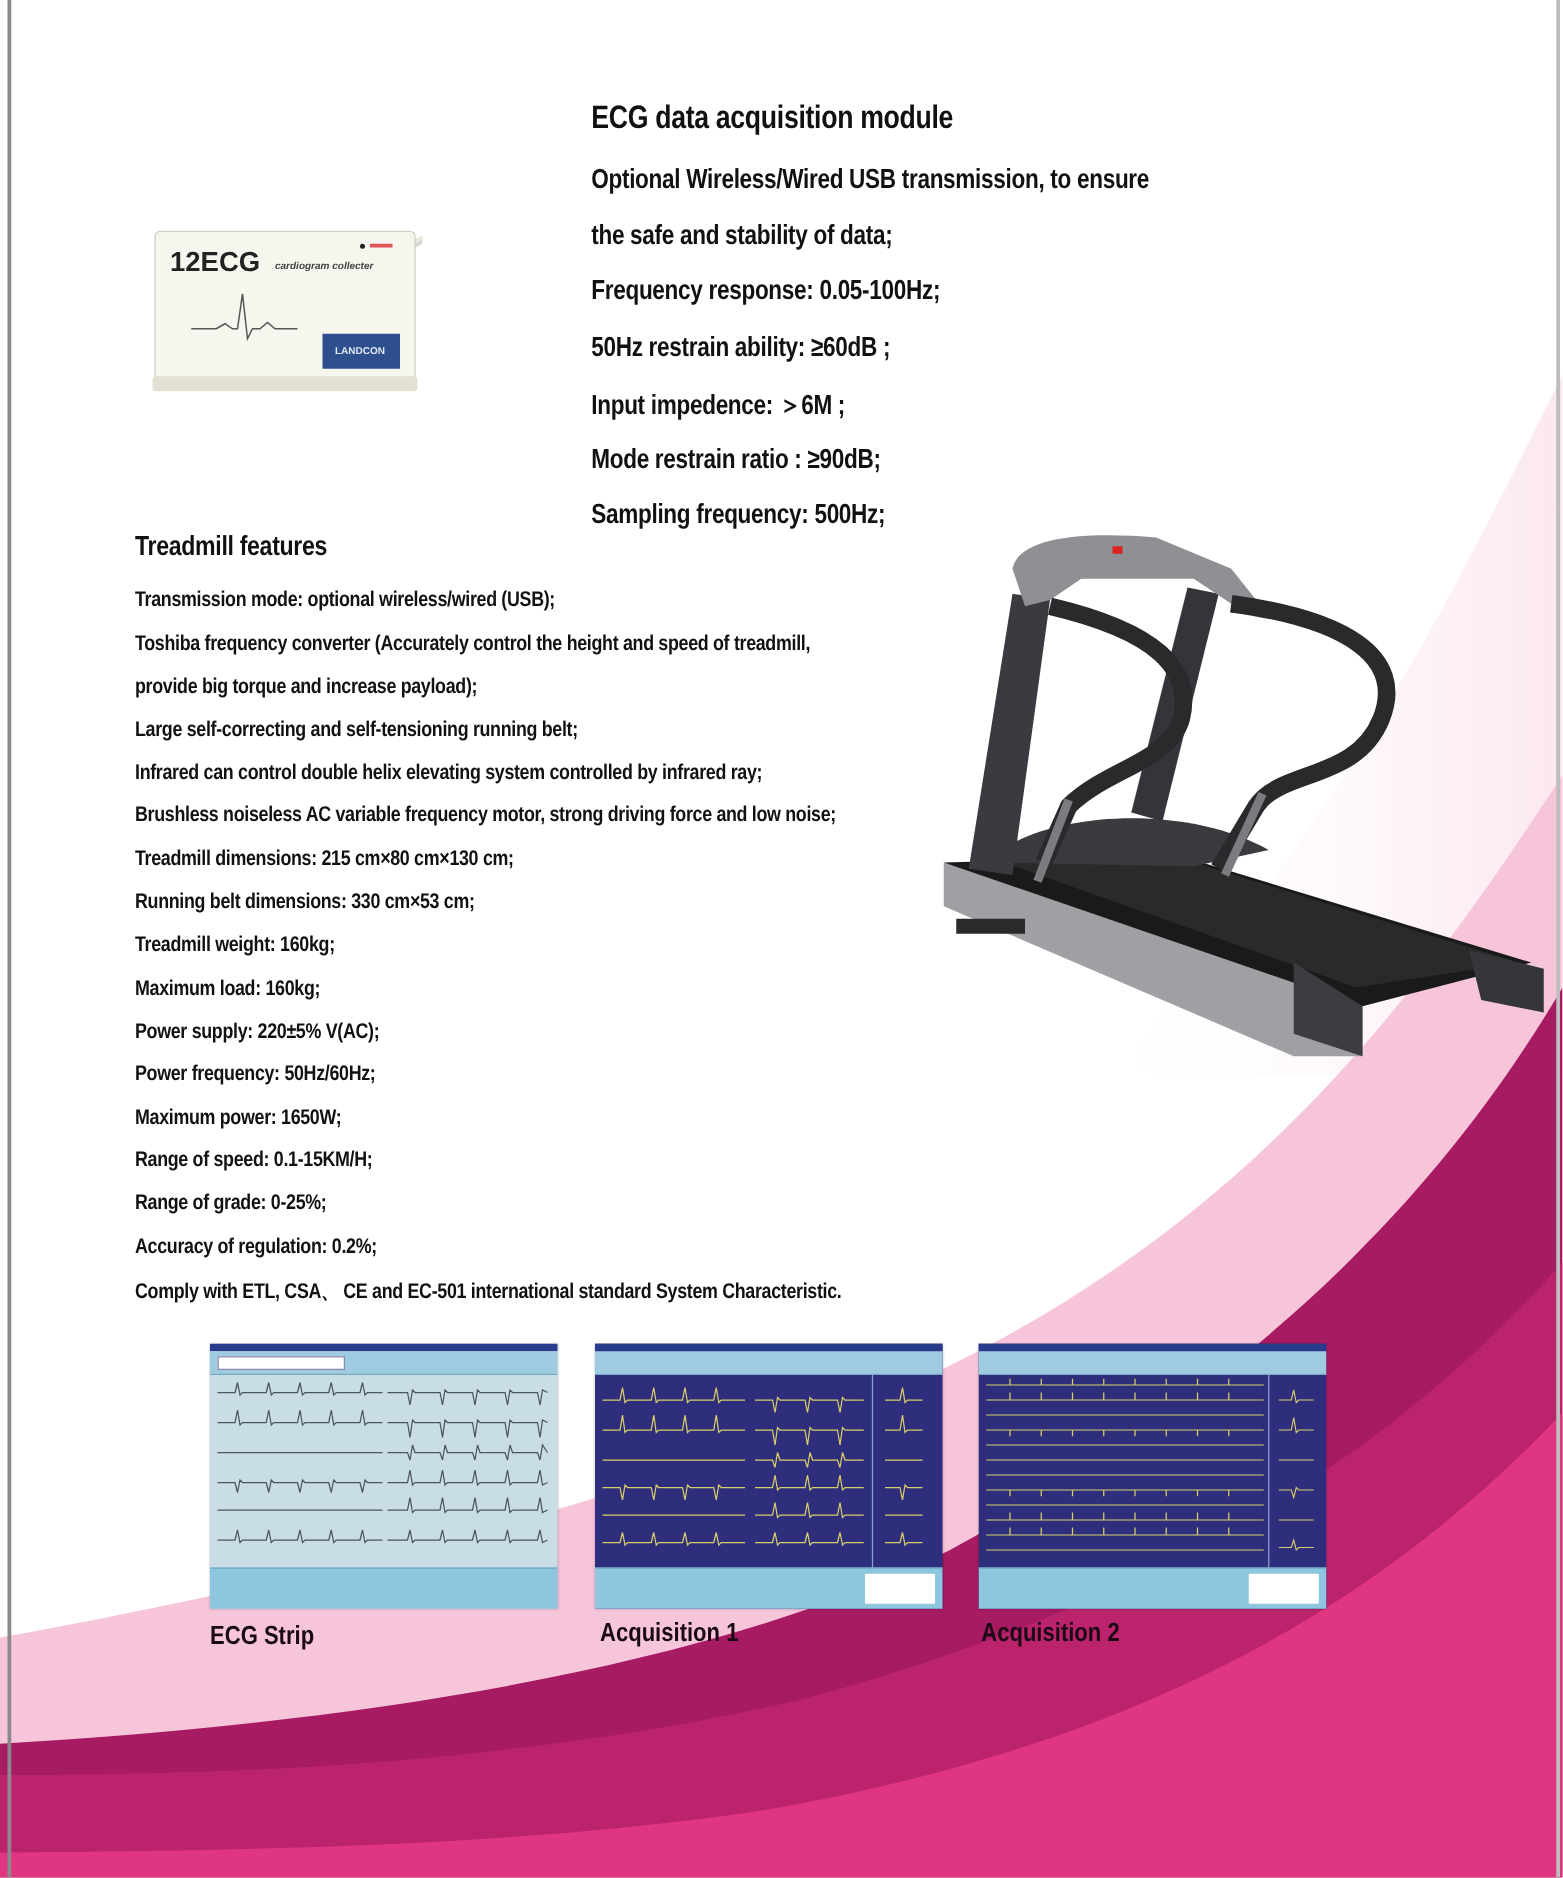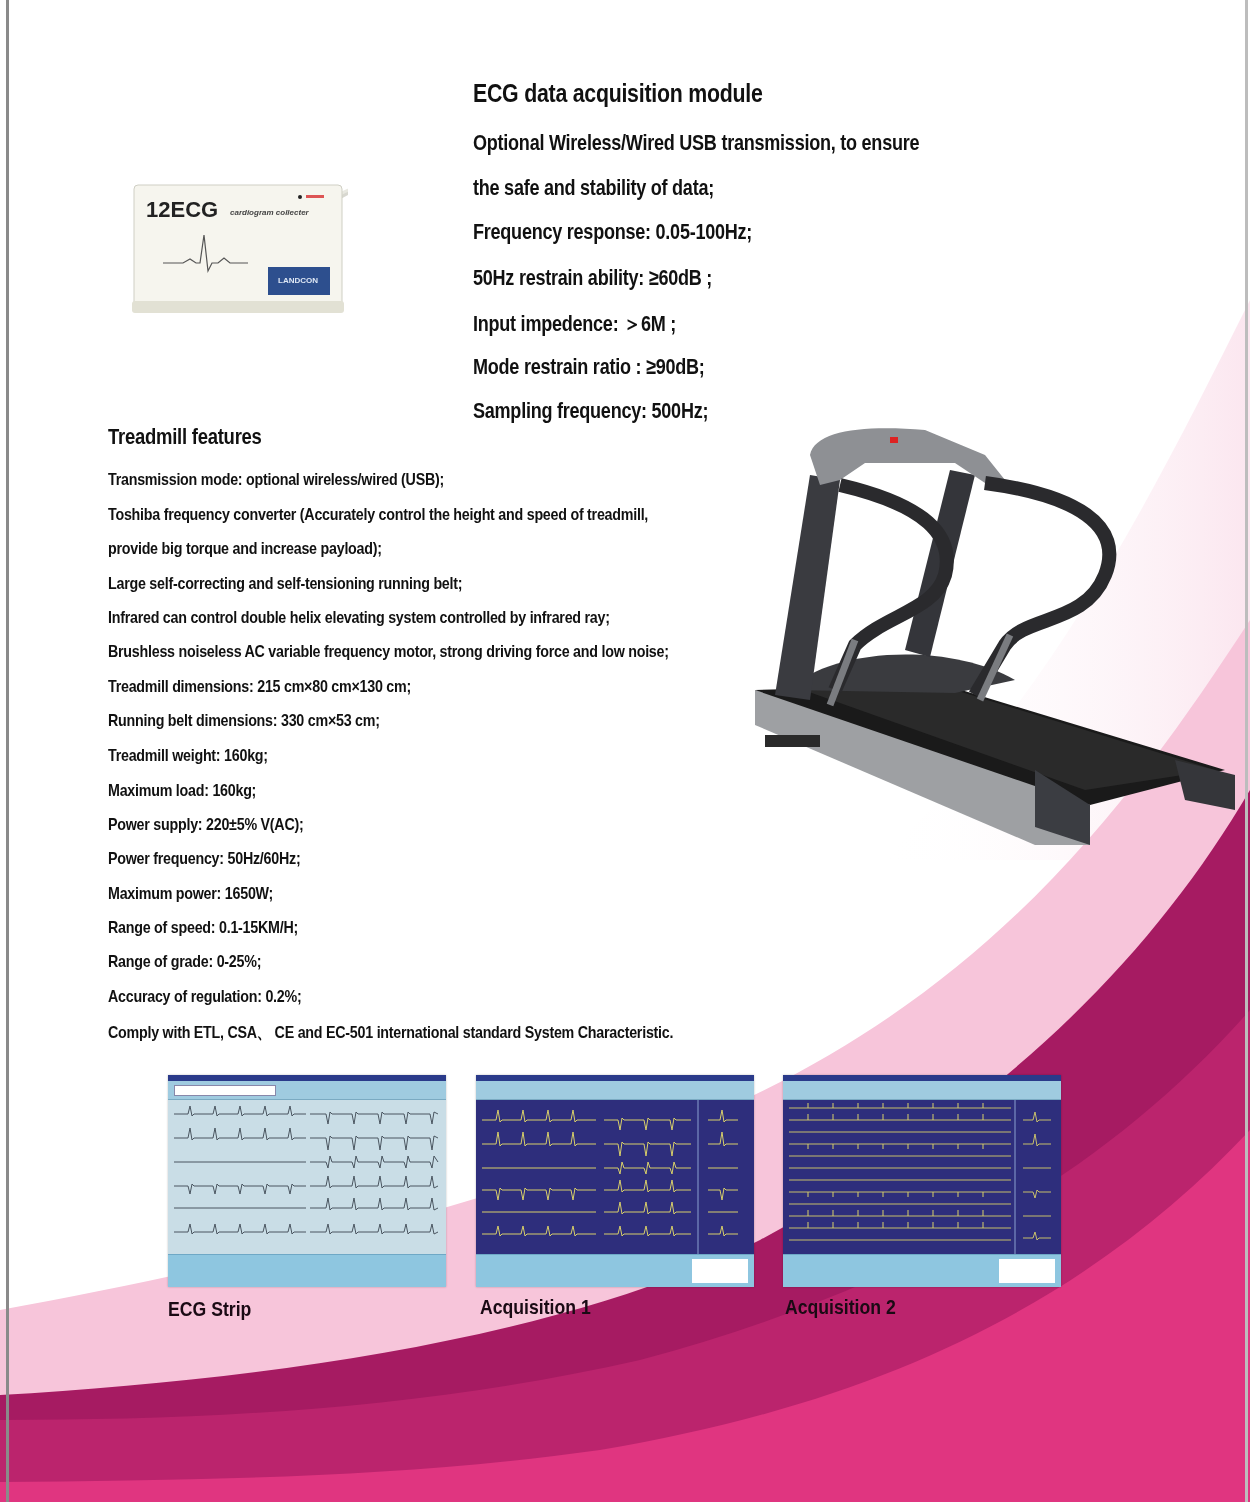--- a/index.html
+++ b/index.html
@@ -14,21 +14,21 @@
   .frame-right { position: absolute; left: 1245px; top: 0; width: 3px; height: 1502px; background: #bdbdbd; z-index: 5; }
 
   .cond { font-weight: bold; transform-origin: left top; white-space: nowrap; letter-spacing: -0.3px; }
 
   
   .ecg-section { position: absolute; left: 473px; top: 78px; z-index: 3; }
   .ecg-title { position: absolute; left: 0; top: 0; font-size: 26px; transform: scaleX(0.82); }
   .ecg-line { position: absolute; left: 0; font-size: 22px; transform: scaleX(0.82); }
 
   
-  .device { position: absolute; left: 128px; top: 175px; width: 220px; height: 140px; z-index: 3; }
+  .device { position: absolute; left: 118px; top: 175px; width: 220px; height: 140px; z-index: 3; }
 
   
   .tm-section { position: absolute; left: 108px; top: 424px; z-index: 3; }
   .tm-title { position: absolute; left: 0; top: 0; font-size: 22px; transform: scaleX(0.84); }
   .tm-line { position: absolute; left: 0; font-size: 17px; transform: scaleX(0.84); }
 
   .treadmill { position: absolute; left: 745px; top: 425px; width: 500px; height: 430px; z-index: 3; }
 
   
   .shot { position: absolute; z-index: 3; width: 278px; height: 212px; box-shadow: 0 0 2px rgba(0,0,0,0.25); }

